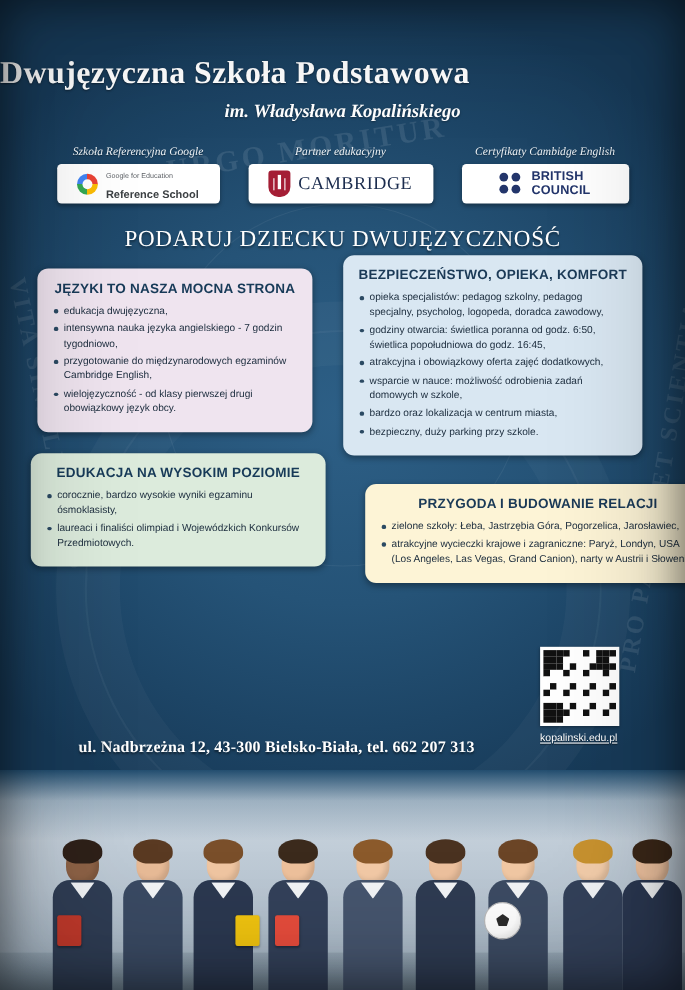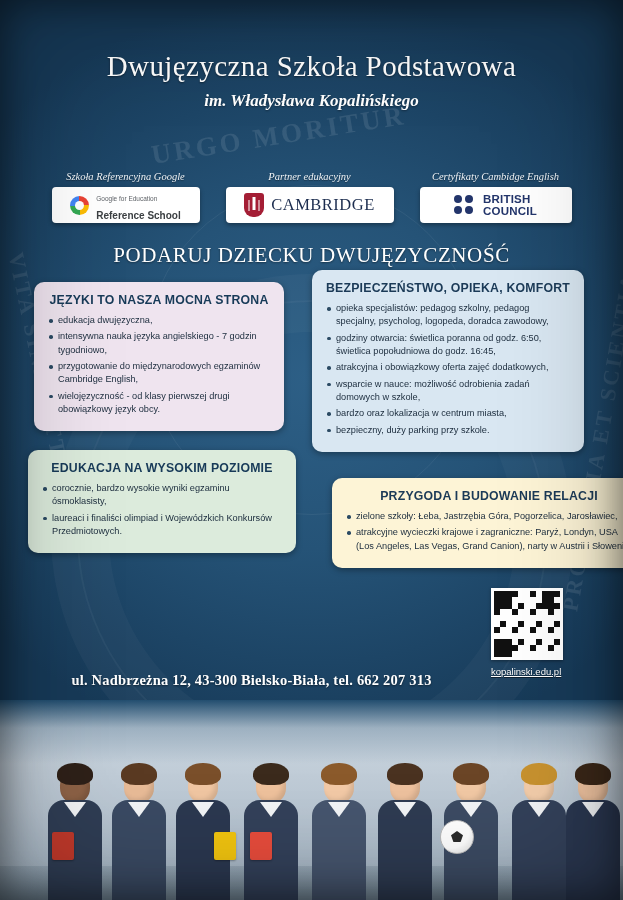--- a/index.html
+++ b/index.html
@@ -54,24 +54,24 @@
     pointer-events: none;
   }
   .wm-top { left: 150px; top: 120px; font-size: 27px; transform: rotate(-9deg); }
   .wm-left { left: 28px; top: 250px; font-size: 22px; transform: rotate(78deg); transform-origin: left top; }
   .wm-right { right: 6px; top: 270px; font-size: 22px; transform: rotate(-80deg); transform-origin: right top; }
 
   .content { position: relative; z-index: 5; }
 
   
   .title {
-    text-align: center;
+    text-align: left;
     color: #ffffff;
     font-family: "Liberation Serif", serif;
-    font-weight: normal;
+    font-weight: bold;
     font-size: 29px;
     letter-spacing: .4px;
     padding-top: 50px;
     text-shadow: 0 1px 2px rgba(0,0,0,.45);
   }
   .subtitle {
     text-align: center;
     color: #ffffff;
     font-family: "Liberation Serif", serif;
     font-style: italic;
@@ -90,21 +90,20 @@
     margin-top: 22px;
   }
   .badge { text-align: center; }
   .badge-cap {
     color: #eef3f7;
     font-family: "Liberation Serif", serif;
     font-style: italic;
     font-size: 10.5px;
     margin-bottom: 5px;
     text-shadow: 0 1px 1px rgba(0,0,0,.4);
-    margin-top: 38px;
   }
   .badge-box {
     background: #fff;
     border-radius: 4px;
     height: 36px;
     display: flex;
     align-items: center;
     justify-content: center;
     gap: 7px;
     padding: 0 10px;

